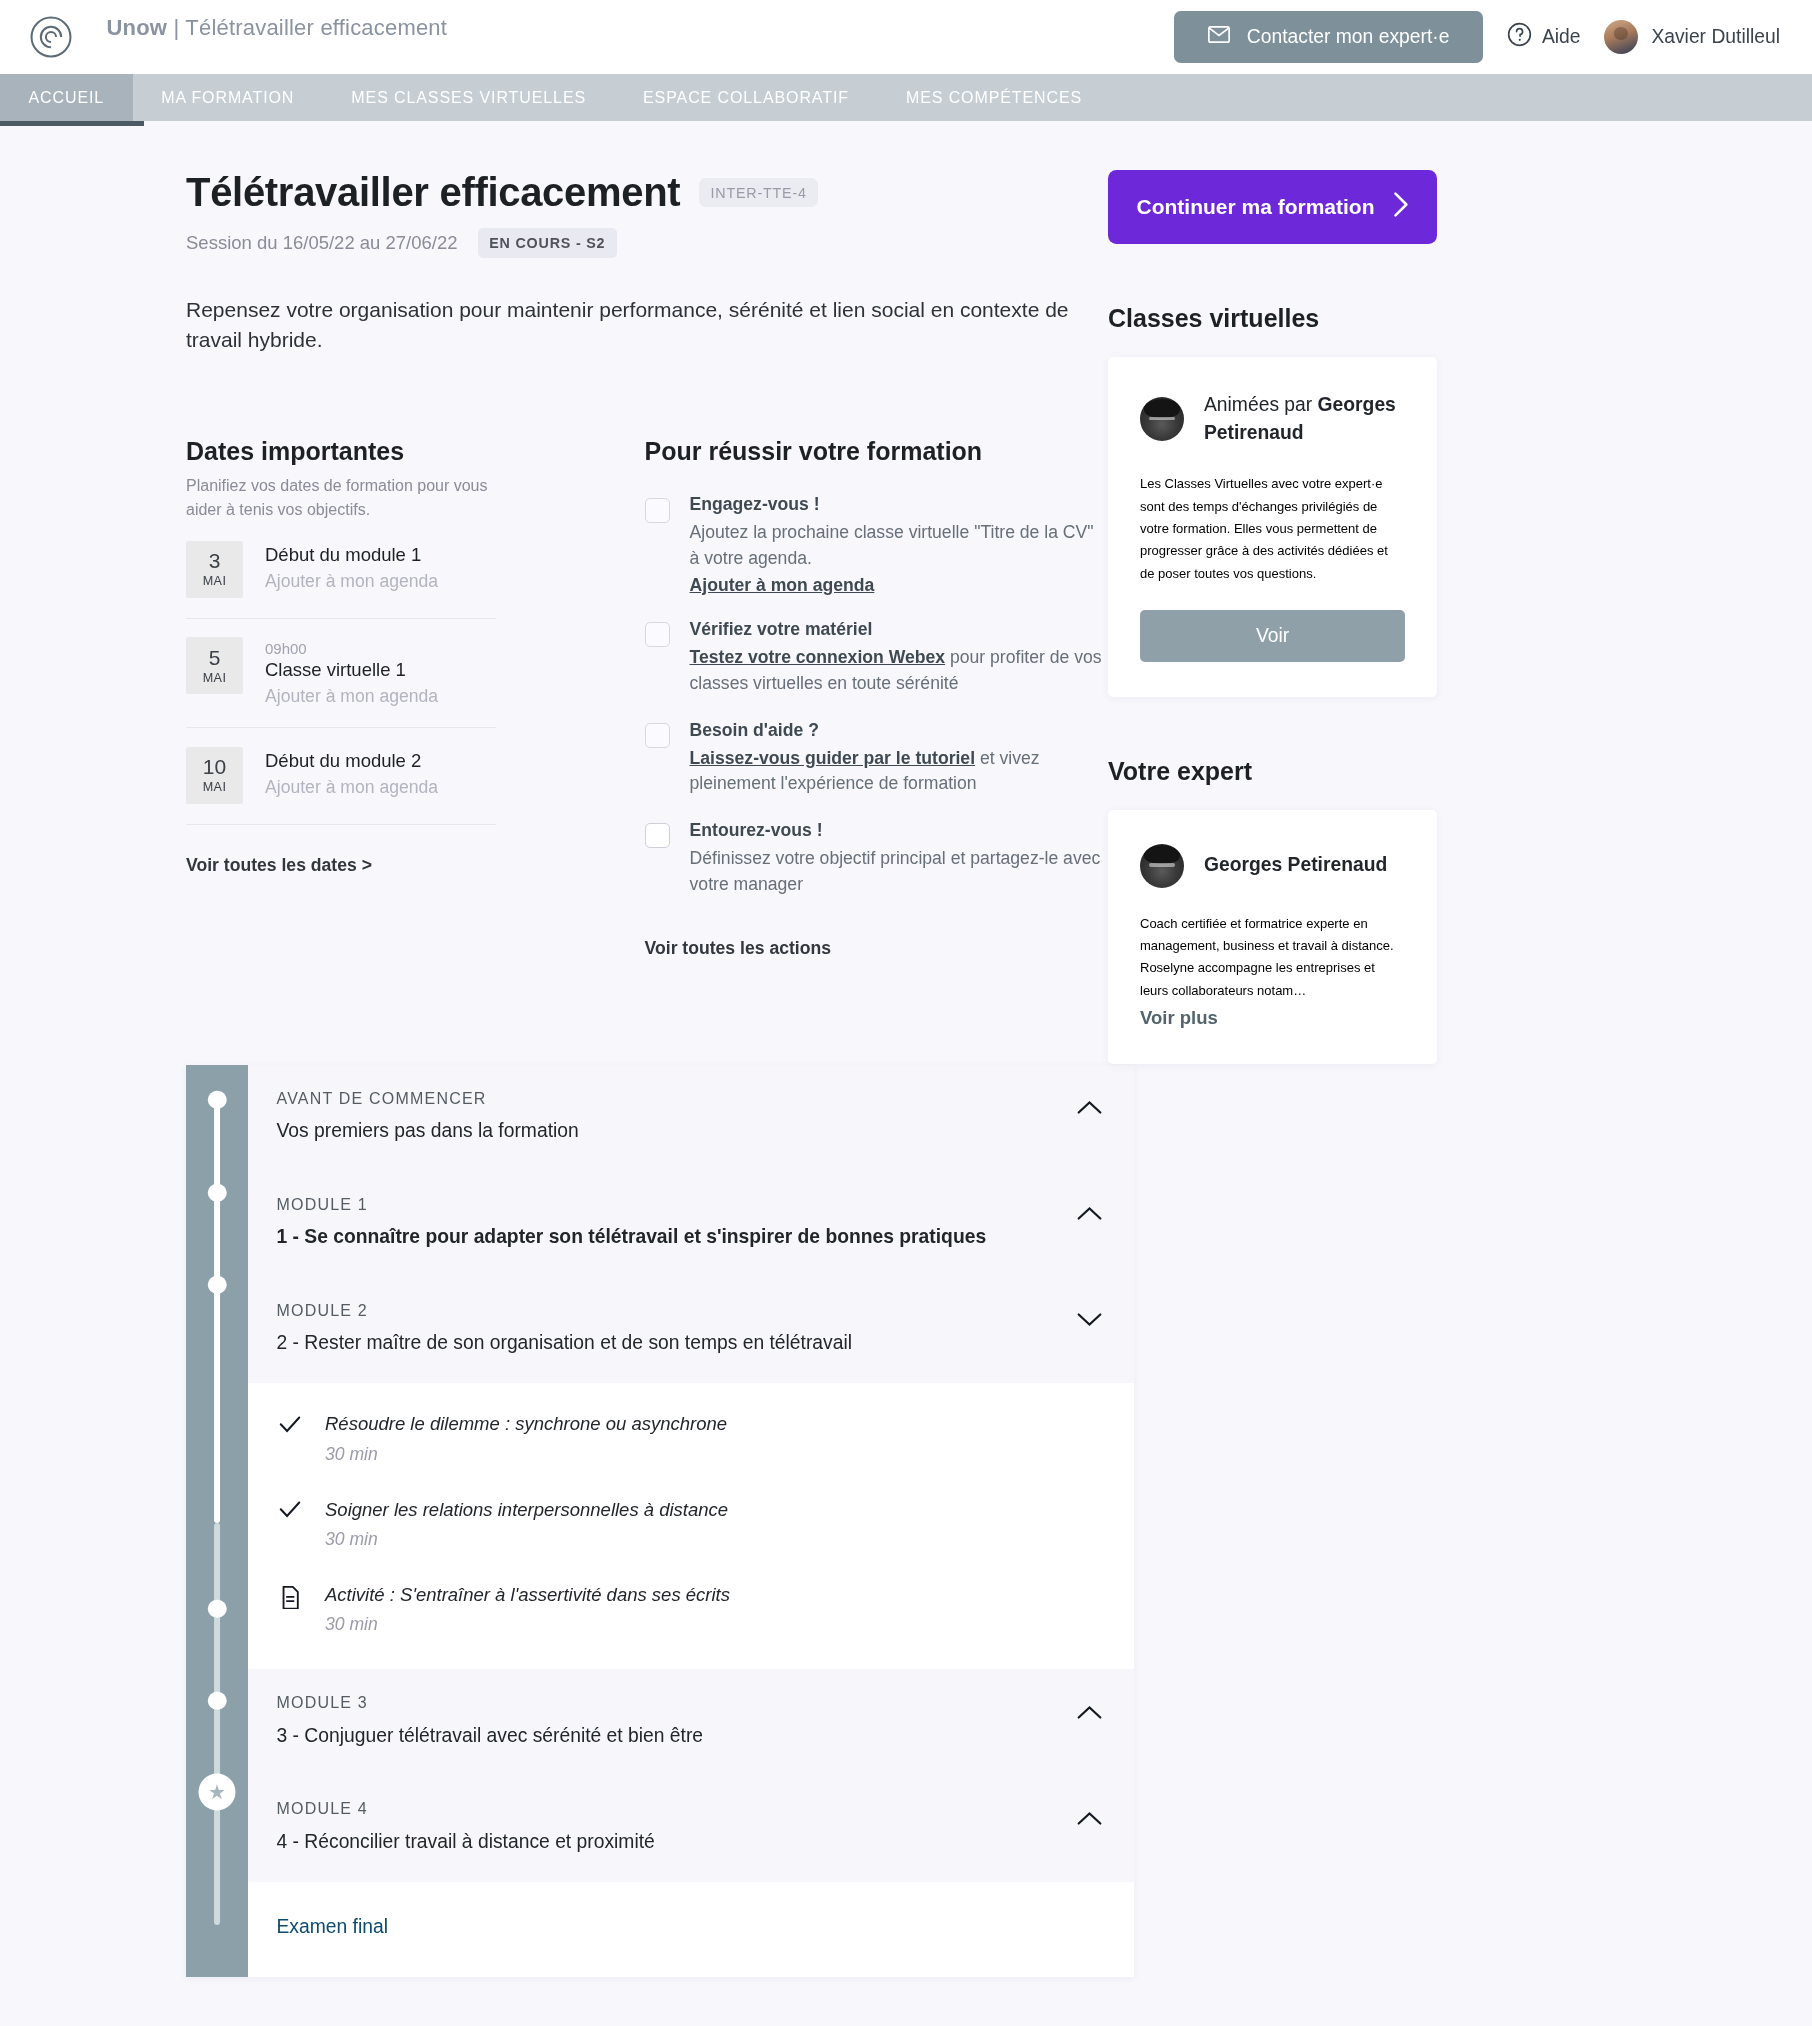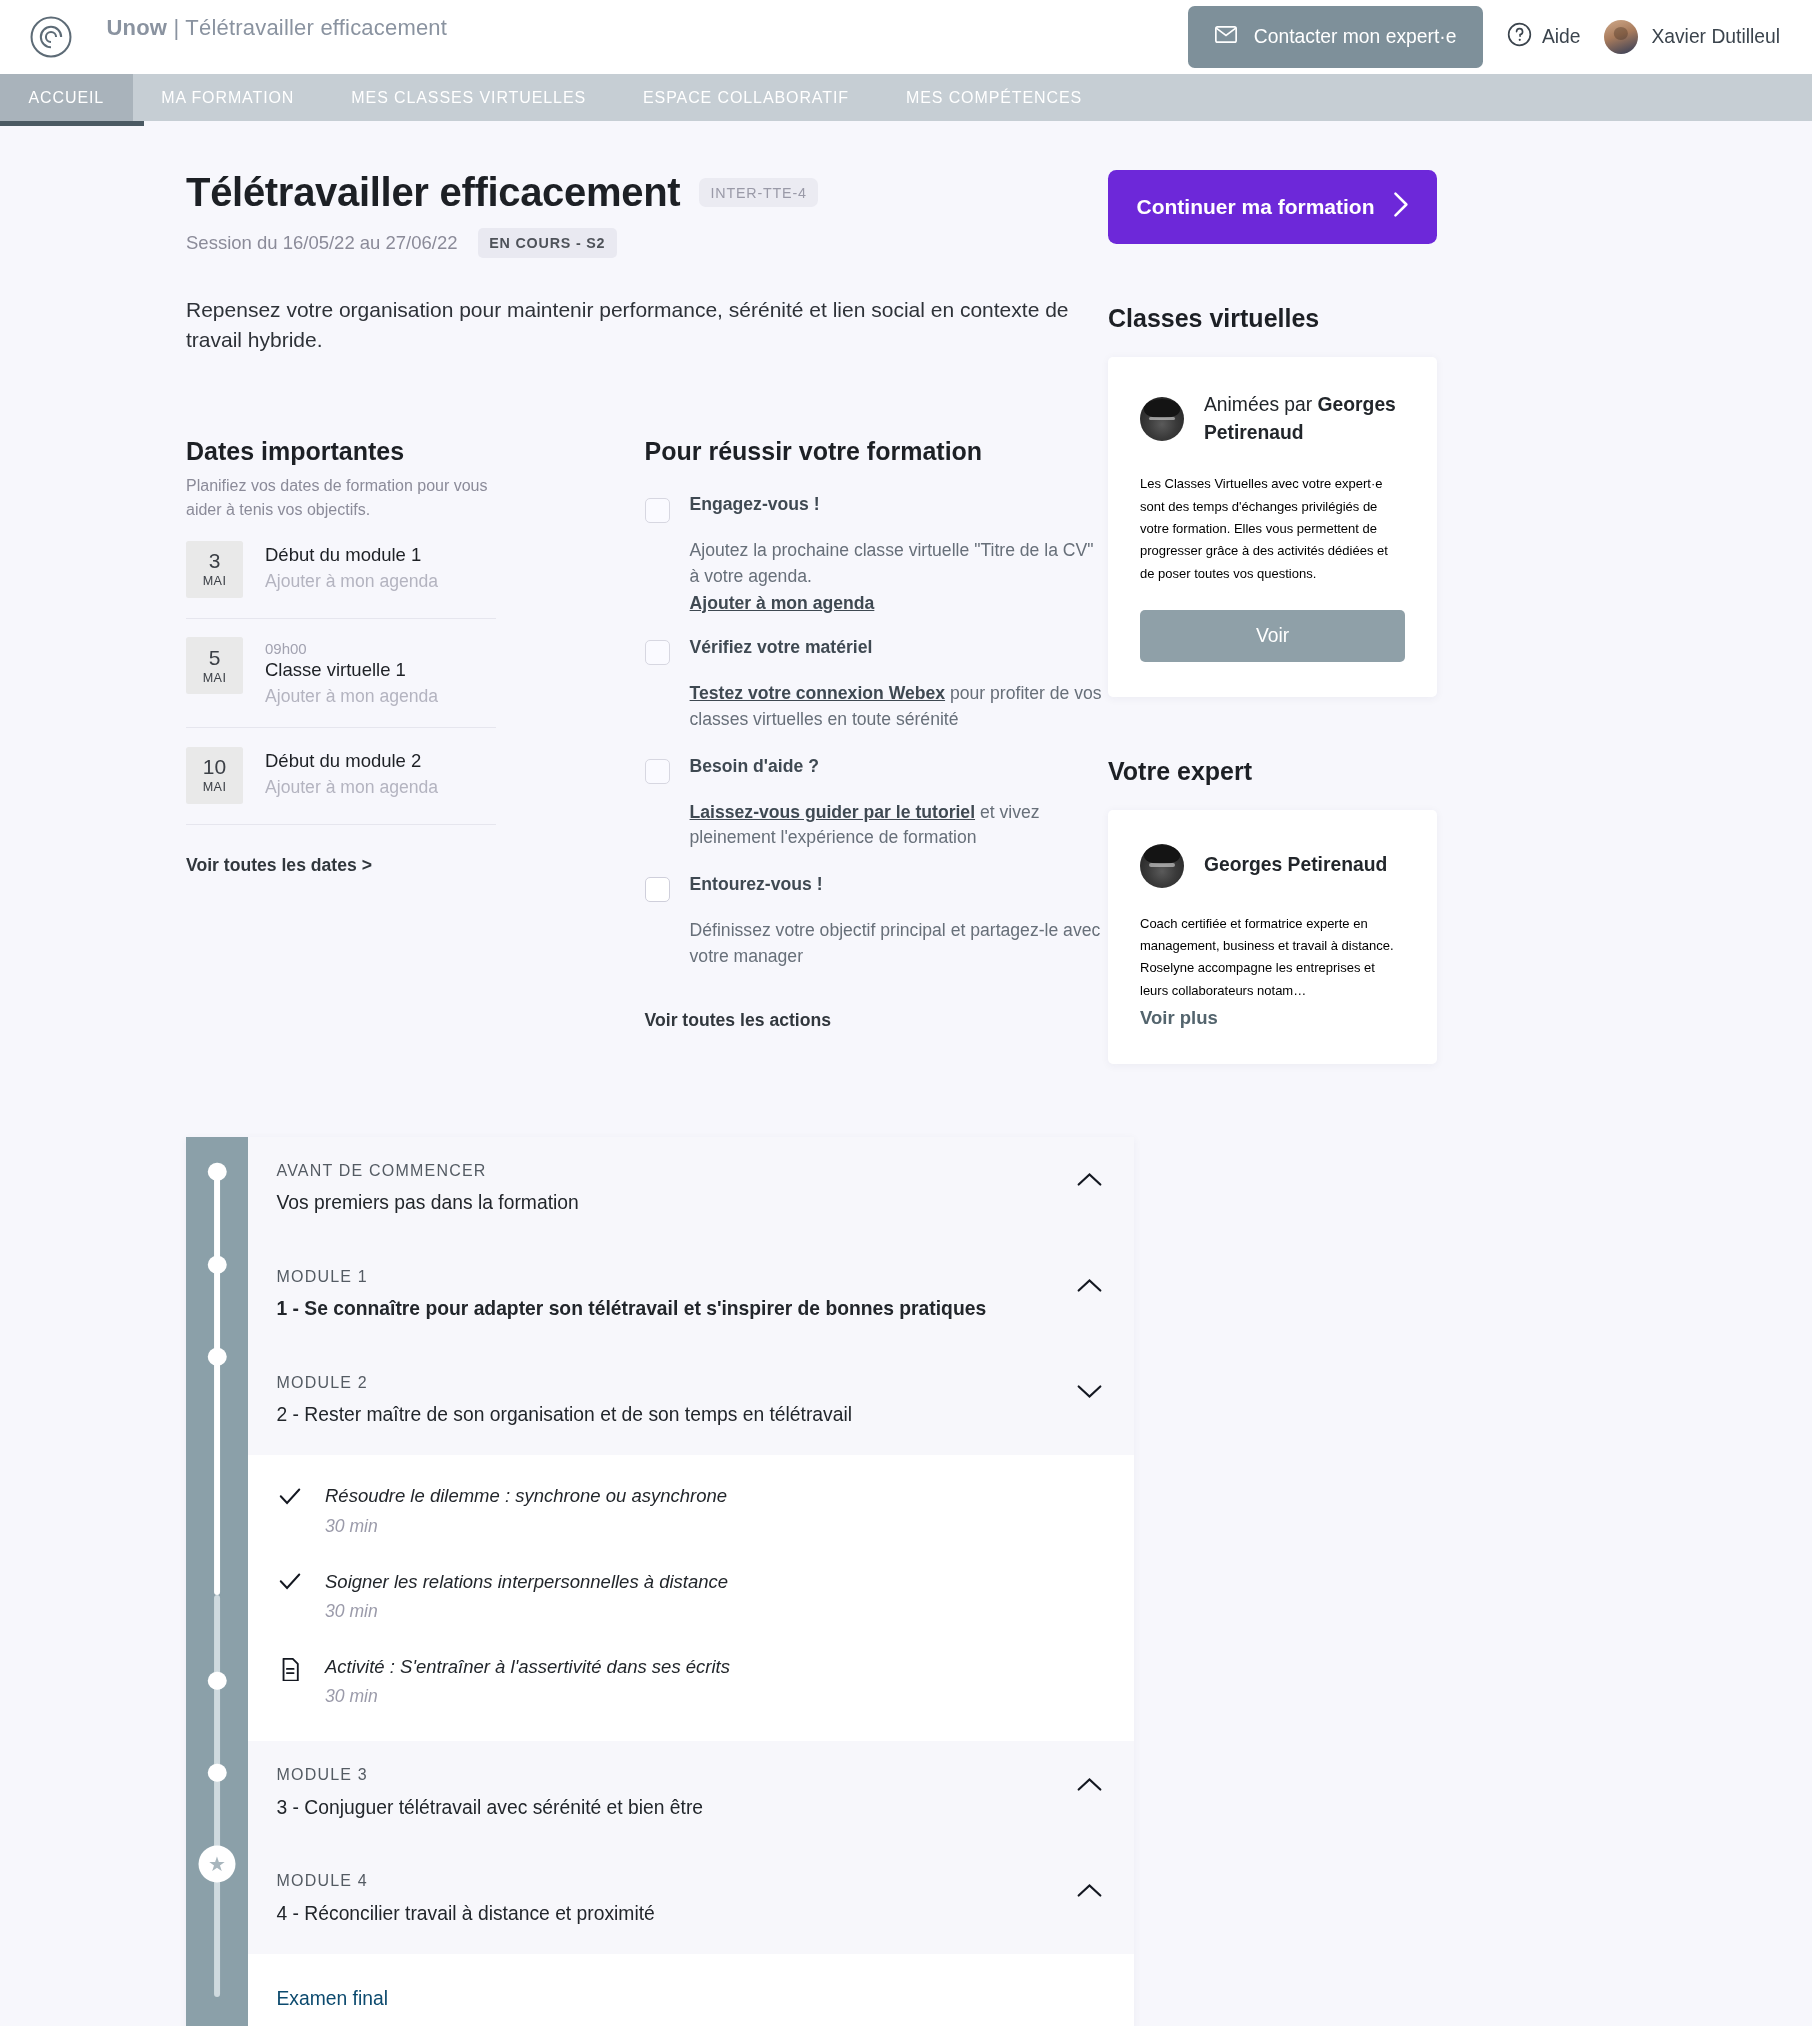--- a/index.html
+++ b/index.html
@@ -33,22 +33,22 @@
     margin-left: auto;
     display: flex;
     align-items: center;
     gap: 23.5px;
   }
   .btn-contact {
     background: #7e909a;
     color: #fff;
     border: none;
     border-radius: 6.7px;
-    height: 62px;
-    padding: 0 27px;
+    height: 52px;
+    padding: 0 34px;
     display: flex;
     align-items: center;
     gap: 17px;
     font-size: 19.3px;
     font-family: inherit;
     cursor: pointer;
     white-space: nowrap;
   }
   .help-link {
     display: flex; align-items: center; gap: 10px;
@@ -166,21 +166,21 @@
 
   .action-list { margin-top: 28.5px; }
   .action-item { display: flex; gap: 20px; margin-bottom: 23.5px; }
   .chk {
     width: 25px; height: 25px; flex: none; margin-top: 3.4px;
     border: 1.7px solid #d7d7e1; border-radius: 5px; background: #fafaff;
     cursor: pointer;
   }
   .chk.plain { background: #ffffff; border-color: #cfcfdb; }
   .action-head { font-size: 17.6px; font-weight: 700; color: #3f4952; }
-  .action-body { font-size: 17.6px; color: #676f79; line-height: 1.45; margin-top: 23px; }
+  .action-body { font-size: 17.6px; color: #676f79; line-height: 1.45; margin-top: 5px; }
   .action-body a, .action-link {
     color: #3f4952; font-weight: 700; text-decoration: underline;
     cursor: pointer;
   }
   .action-link-block {
     display: inline-block; margin-top: 3.4px;
     font-size: 17.6px; font-weight: 700; color: #3f4952;
     text-decoration: underline; cursor: pointer;
   }
 

